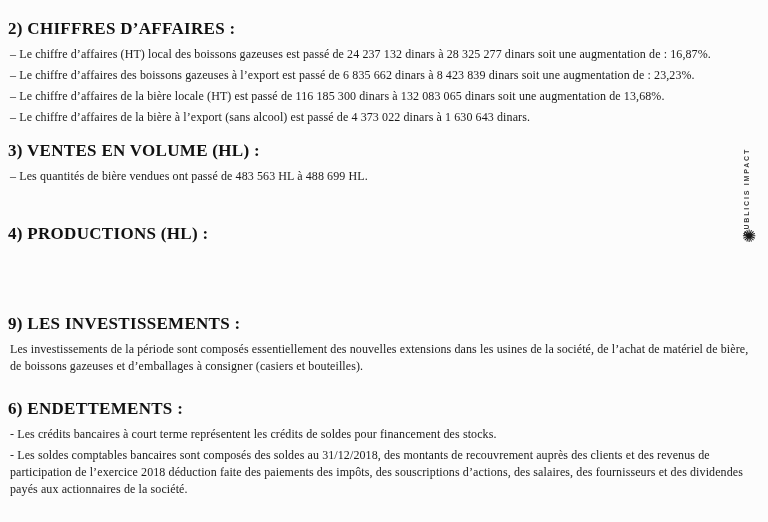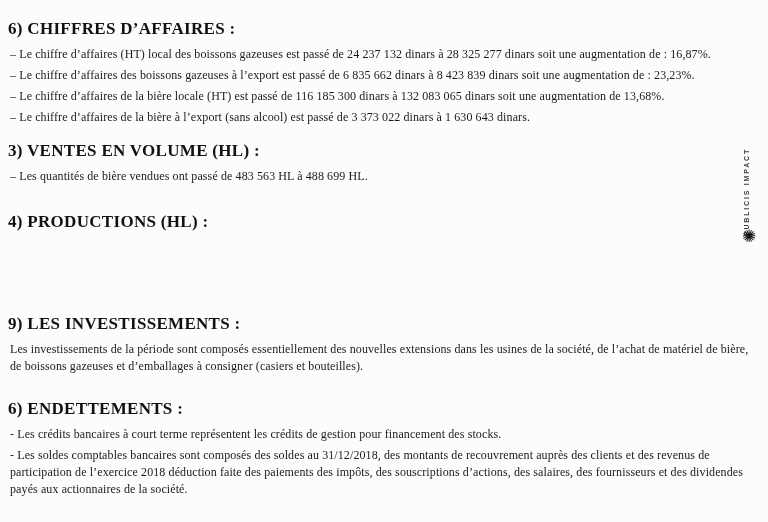--- a/index.html
+++ b/index.html
@@ -63,51 +63,51 @@
     text-align: center;
     color: #161616;
   }
 </style>
 </head>
 <body>
 
 <div class="page">
 
   <section class="sec" style="top:19px">
-    <h2 class="sec-heading">6) CHIFFRES D’AFFAIRES :</h2>
+    <h2 class="sec-heading">2) CHIFFRES D’AFFAIRES :</h2>
     <div class="sec-body">
       <p>– Le chiffre d’affaires (HT) local des boissons gazeuses est passé de 24 237 132 dinars à 28 325 277 dinars soit une augmentation de : 16,87%.</p>
       <p>– Le chiffre d’affaires des boissons gazeuses à l’export est passé de 6 835 662 dinars à 8 423 839 dinars soit une augmentation de : 23,23%.</p>
       <p>– Le chiffre d’affaires de la bière locale (HT) est passé de 116 185 300 dinars à 132 083 065 dinars soit une augmentation de 13,68%.</p>
-      <p>– Le chiffre d’affaires de la bière à l’export (sans alcool) est passé de 3 373 022 dinars à 1 630 643 dinars.</p>
+      <p>– Le chiffre d’affaires de la bière à l’export (sans alcool) est passé de 4 373 022 dinars à 1 630 643 dinars.</p>
     </div>
   </section>
 
   <section class="sec" style="top:141px">
     <h2 class="sec-heading">3) VENTES EN VOLUME (HL) :</h2>
     <div class="sec-body">
       <p>– Les quantités de bière vendues ont passé de 483 563 HL à 488 699 HL.</p>
     </div>
   </section>
 
-  <section class="sec" style="top:212px">
+  <section class="sec" style="top:224px">
     <h2 class="sec-heading">4) PRODUCTIONS (HL) :</h2>
   </section>
 
   <section class="sec" style="top:314px">
     <h2 class="sec-heading">9) LES INVESTISSEMENTS :</h2>
     <div class="sec-body">
       <p>Les investissements de la période sont composés essentiellement des nouvelles extensions dans les usines de la société, de l’achat de matériel de bière, de boissons gazeuses et d’emballages à consigner (casiers et bouteilles).</p>
     </div>
   </section>
 
   <section class="sec" style="top:399px">
     <h2 class="sec-heading">6) ENDETTEMENTS :</h2>
     <div class="sec-body">
-      <p>- Les crédits bancaires à court terme représentent les crédits de gestion pour financement des stocks.</p>
+      <p>- Les crédits bancaires à court terme représentent les crédits de soldes pour financement des stocks.</p>
       <p>- Les soldes comptables bancaires sont composés des soldes au 31/12/2018, des montants de recouvrement auprès des clients et des revenus de participation de l’exercice 2018 déduction faite des paiements des impôts, des souscriptions d’actions, des salaires, des fournisseurs et des dividendes payés aux actionnaires de la société.</p>
     </div>
   </section>
 
   <div class="watermark">PUBLICIS IMPACT</div>
   <div class="watermark-icon">✺</div>
 
 </div>
 
 </body></html>

